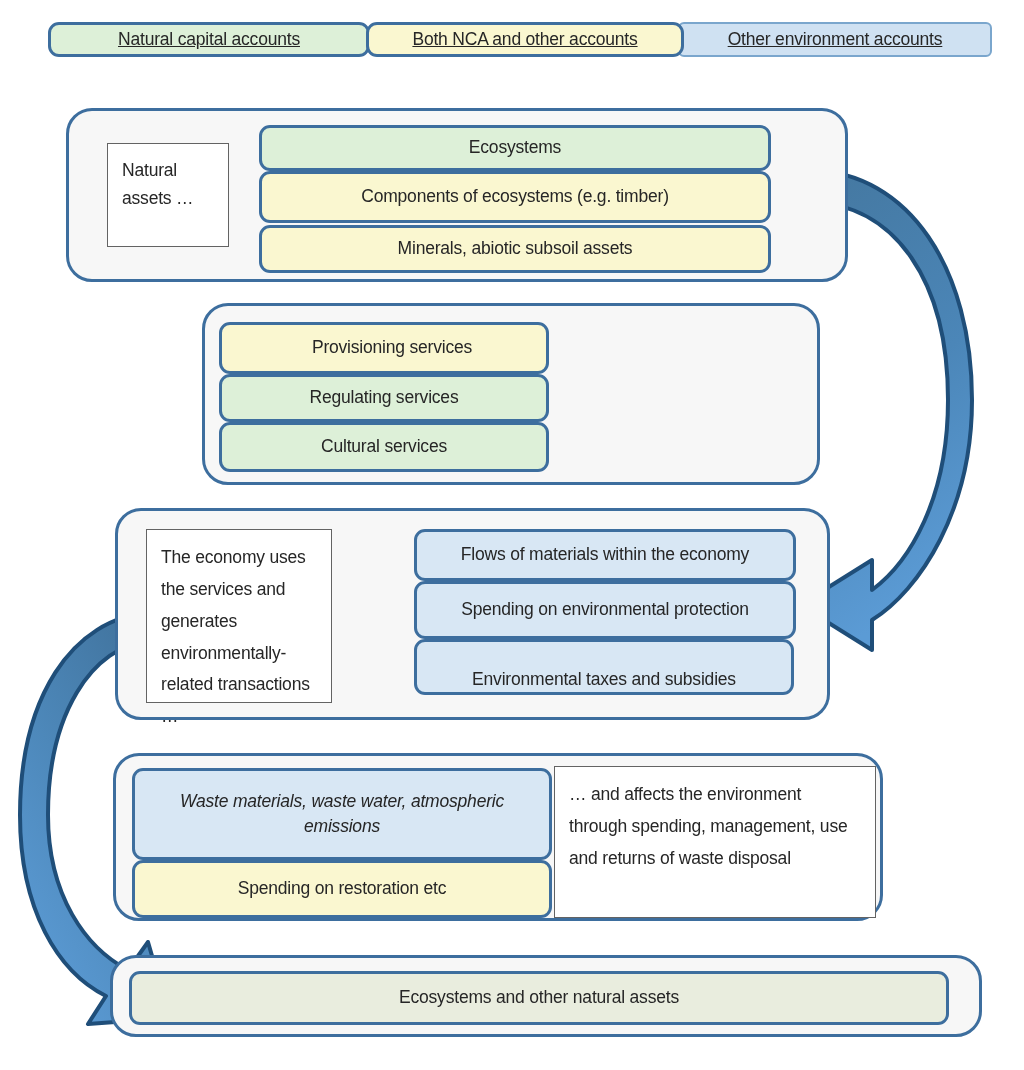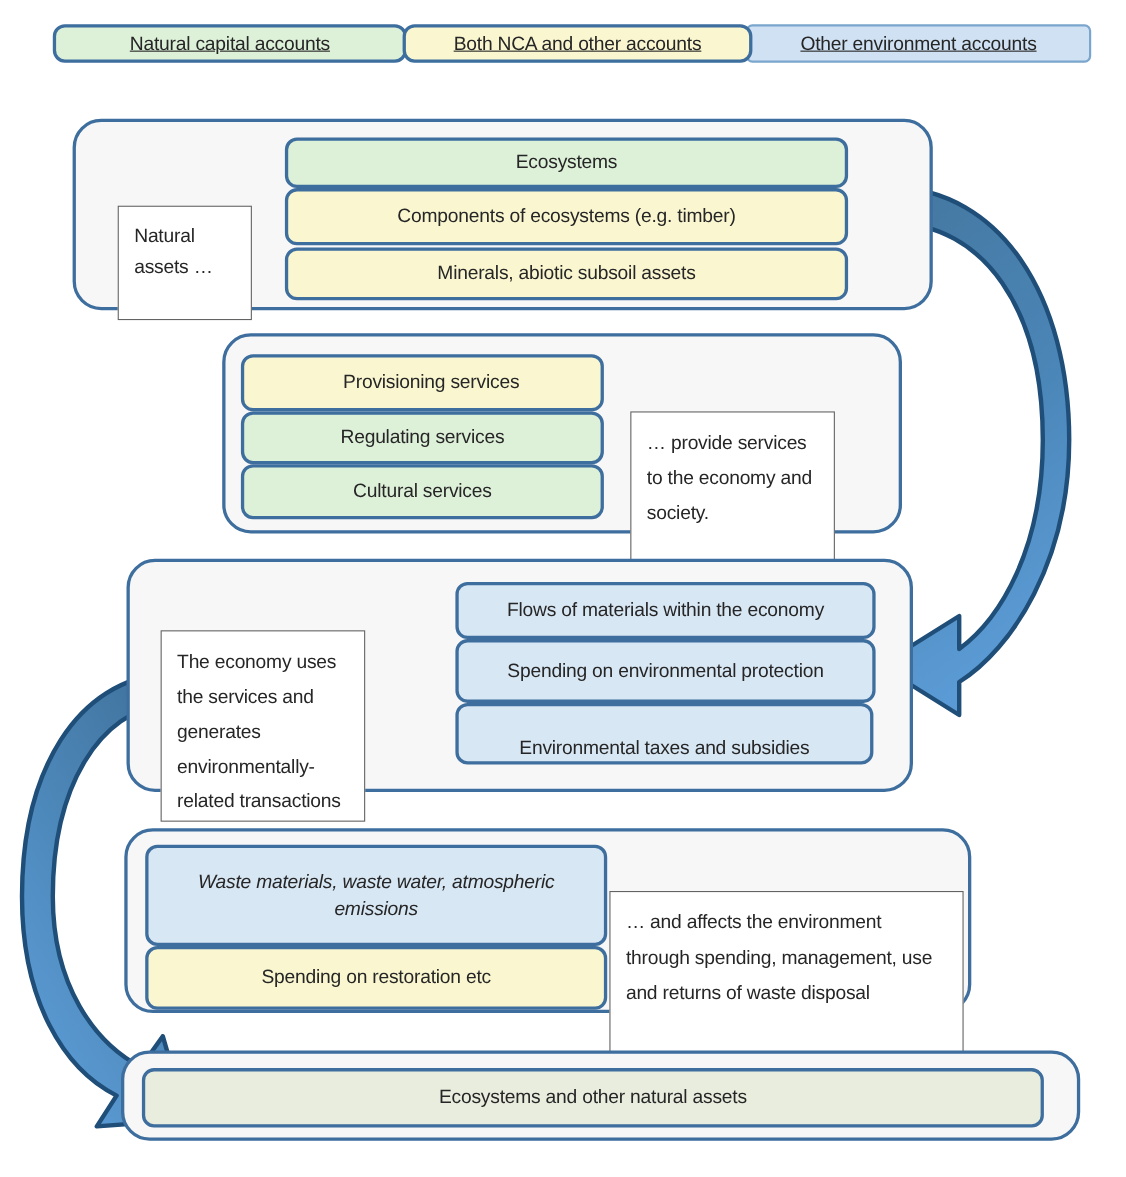--- a/index.html
+++ b/index.html
@@ -95,21 +95,20 @@
   
   .note {
     position: absolute;
     box-sizing: border-box;
     background: #ffffff;
     border: 1.5px solid #636363;
     font-size: 17.5px;
     line-height: 1.82;
     letter-spacing: -0.2px;
     padding: 12px 12px 8px 14px;
-    margin-top: 44px;
   }
 
   
   .arrow-svg {
     position: absolute;
     z-index: 4;
     pointer-events: none;
   }
 </style>
 </head>
@@ -191,21 +190,20 @@
   </div>
 
   <div class="pill green" style="left:14px; top:68px; width:330px; height:48px;">
     <span>Regulating services</span>
   </div>
 
   <div class="pill green" style="left:14px; top:116px; width:330px; height:50px;">
     <span>Cultural services</span>
   </div>
 
-  <div class="note" style="left:368px; top:24px; width:186px; height:140px;">… provide services to the economy and society.</div>
 </div>
 
 <div class="group" style="left:115px; top:508px; width:715px; height:212px;">
 
   <div class="note" style="left:28px; top:18px; width:186px; height:174px;">The economy uses the services and generates environmentally-related transactions …</div>
 
   <div class="pill blue" style="left:296px; top:18px; width:382px; height:52px;">
     <span>Flows of materials within the economy</span>
   </div>
 

